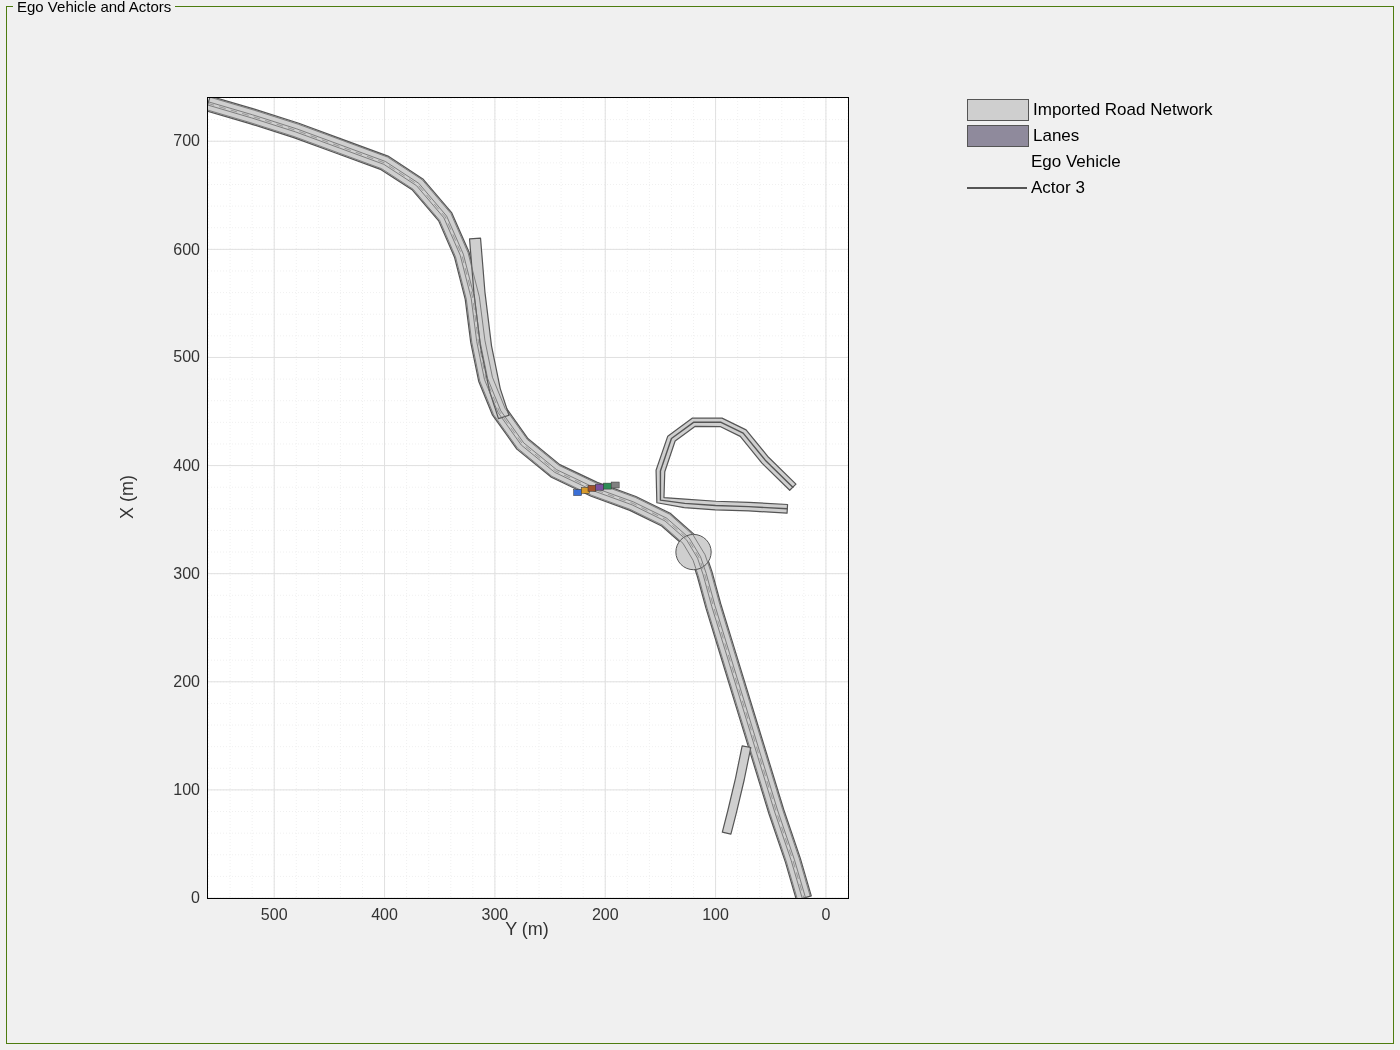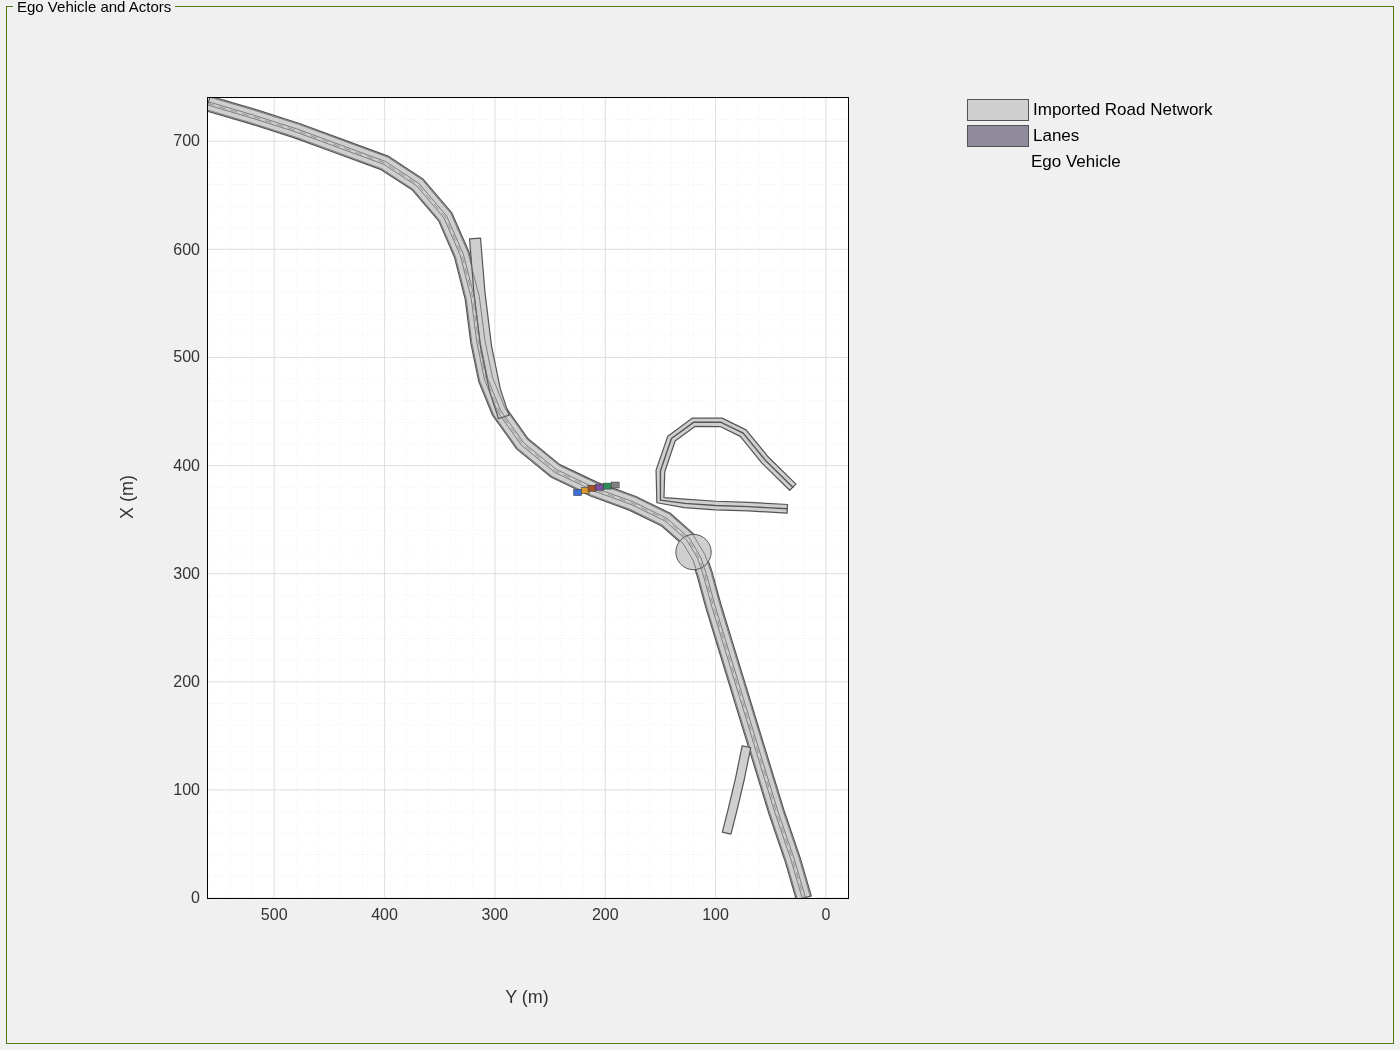--- a/index.html
+++ b/index.html
@@ -52,21 +52,21 @@
     left: 120px;
     top: 490px;
     transform: rotate(-90deg) translate(-50%, -50%);
     transform-origin: 0 0;
     font-size: 18px;
     color: #333;
   }
   .axis-label-x {
     position: absolute;
     left: 520px;
-    top: 980px;
+    top: 912px;
     transform: translateX(-50%);
     font-size: 18px;
     color: #333;
   }
   .legend {
     position: absolute;
     left: 960px;
     top: 90px;
     background: transparent;
     font-size: 17px;
@@ -242,14 +242,18 @@
         <span>Imported Road Network</span>
       </div>
       <div class="legend-row">
         <div class="legend-swatch" style="background: rgb(143, 138, 156);"></div>
         <span>Lanes</span>
       </div>
       <div class="legend-row">
         <div class="legend-empty"></div>
         <span>Ego Vehicle</span>
       </div>
+      <div class="legend-row">
+        <div class="legend-line" style="border-top-color: rgb(85, 85, 85);"></div>
+        <span>Actor 3</span>
+      </div>
     </div>
 </div>
 
 </body></html>

